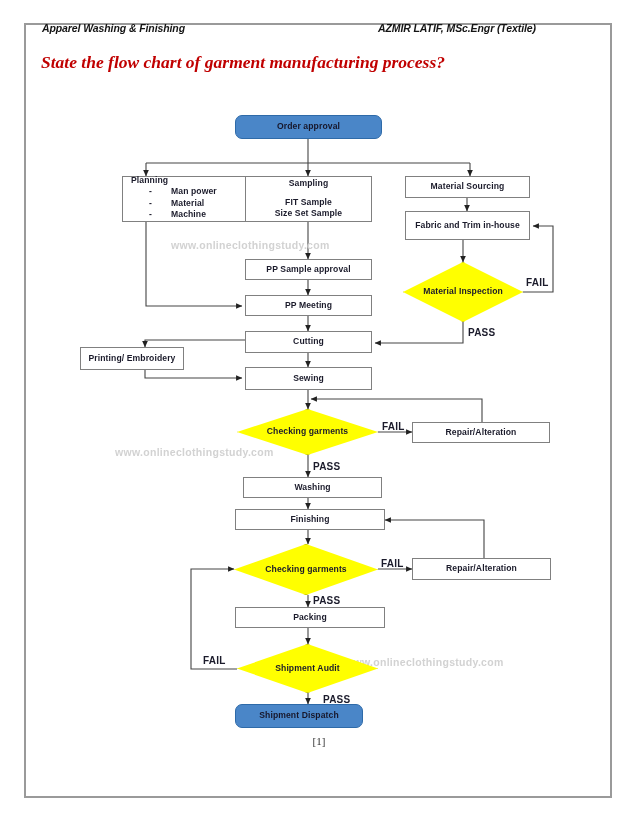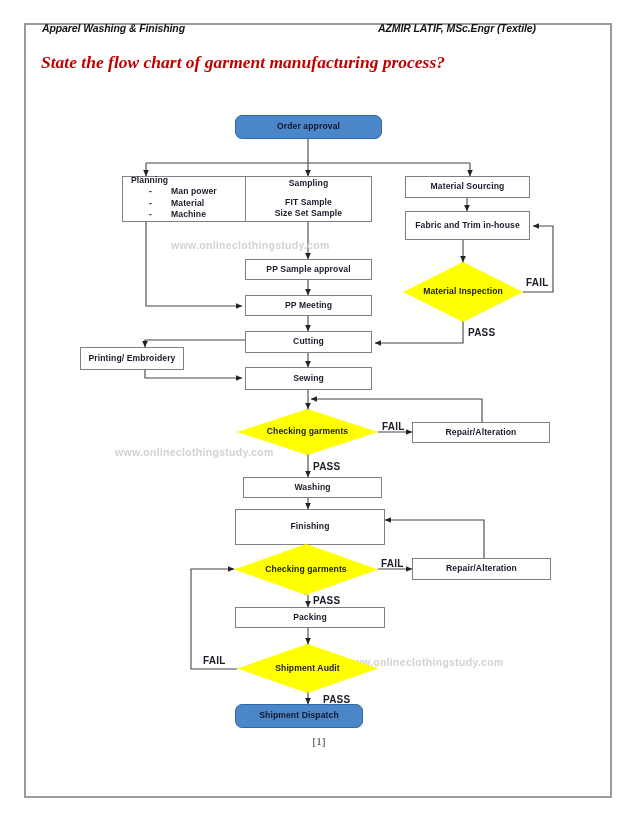--- a/index.html
+++ b/index.html
@@ -286,21 +286,21 @@
 </div>
 
 <div class="node box" style="left:412px; top:422px; width:138px; height:21px;">
   <span>Repair/Alteration</span>
 </div>
 
 <div class="node box" style="left:243px; top:477px; width:139px; height:21px;">
   <span>Washing</span>
 </div>
 
-<div class="node box" style="left:235px; top:509px; width:150px; height:36px;">
+<div class="node box" style="left:235px; top:509px; width:150px; height:21px;">
   <span>Finishing</span>
 </div>
 
 <div class="node diamond-wrap" style="left:234px; top:544px; width:144px; height:51px;">
   <div class="dshape"></div>
   <span class="dlabel">Checking garments</span>
 </div>
 
 <div class="node box" style="left:412px; top:558px; width:139px; height:22px;">
   <span>Repair/Alteration</span>

